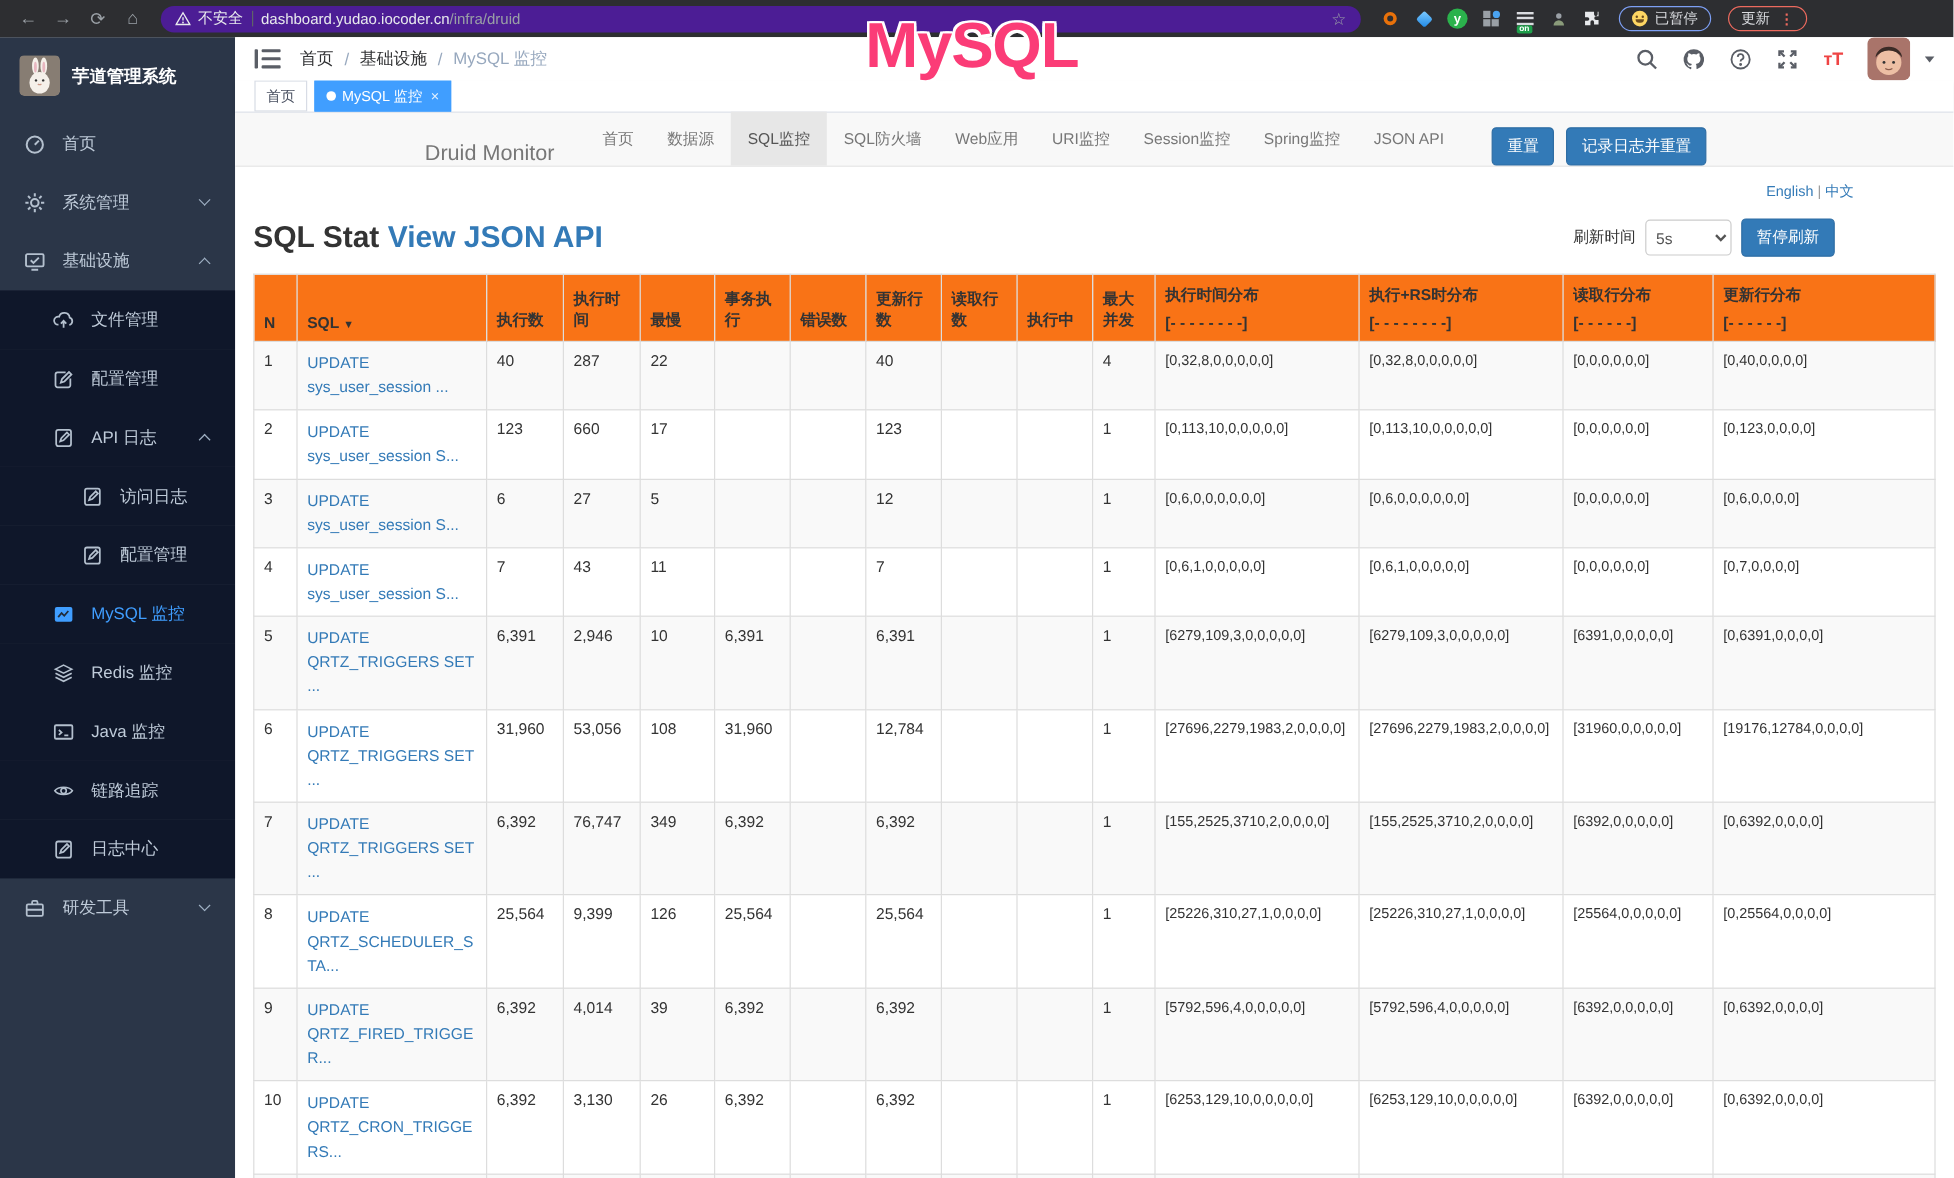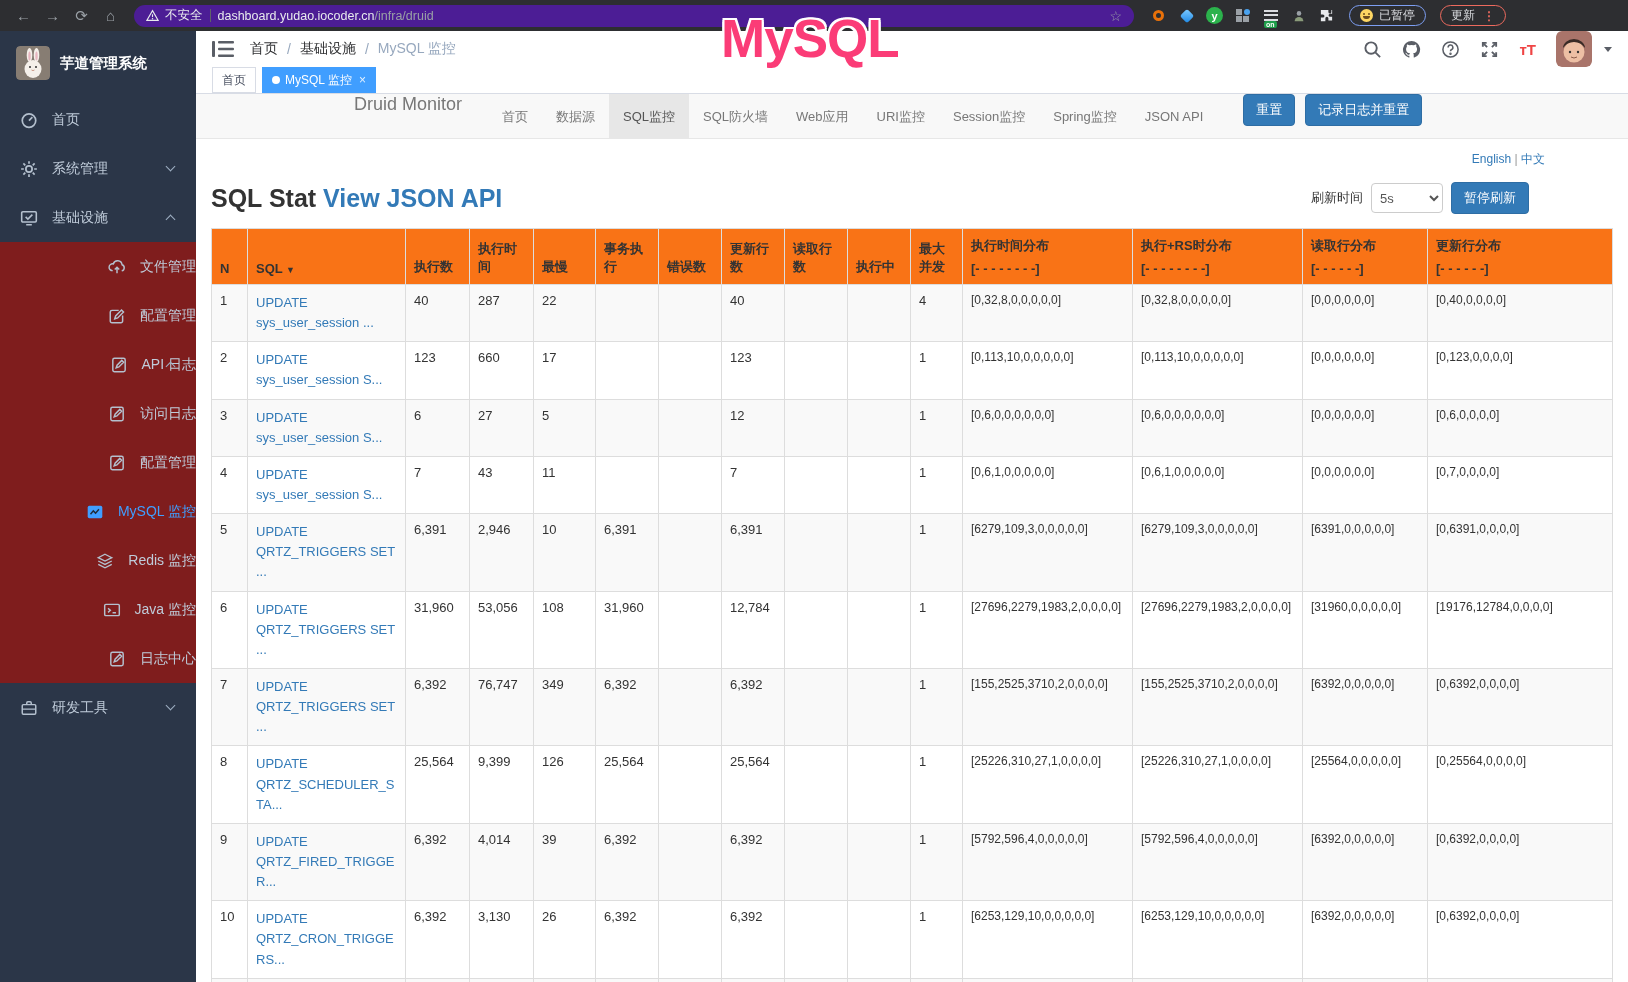--- a/index.html
+++ b/index.html
@@ -36,21 +36,21 @@
 
 .app { display:flex; height:951px; }
 .sidebar { width:196px; background:#2b3648; flex-shrink:0; color:#bfcbd9; font-size:14px; overflow:hidden; }
 .logo-row { height:64px; display:flex; align-items:center; padding-left:16px; gap:10px; }
 .logo-img { width:34px; height:34px; border-radius:4px; overflow:hidden; flex-shrink:0; }
 .logo-title { color:#fff; font-size:14.5px; font-weight:bold; white-space:nowrap; }
 .menu-item { height:49px; display:flex; align-items:center; position:relative; cursor:pointer; white-space:nowrap; }
 .menu-item.lvl0 { padding-left:20px; }
 .menu-item.lvl1 { padding-left:44px; }
 .menu-item.lvl2 { padding-left:68px; }
-.menu-item.sub { background:#7f1d1d;justify-content:flex-end; }
+.menu-item.sub { background:#0f172a; }
 .menu-item.active { color:#409eff; }
 .mi { width:18px; height:18px; margin-right:14px; display:inline-flex; color:#b4c0ce; flex-shrink:0; }
 .menu-item.active .mi { color:#409eff; }
 .mi svg { width:100%; height:100%; }
 .chev { position:absolute; right:22px; width:7px; height:7px; border-right:1.5px solid #9fb0c3; border-bottom:1.5px solid #9fb0c3; }
 .chev.down { transform:rotate(45deg); top:19px; }
 .chev.up { transform:rotate(-135deg); top:23px; }
 
 .main { flex:1; display:flex; flex-direction:column; background:#fff; min-width:0; }
 
@@ -67,21 +67,21 @@
 .caret { width:0; height:0; border-left:4.5px solid transparent; border-right:4.5px solid transparent; border-top:5px solid #5a5e66; margin-left:-8px; cursor:pointer; }
 
 
 .tags-bar { height:31px; border-bottom:1px solid #d8dce5; box-shadow:0 1px 3px rgba(0,0,0,.08); display:flex; align-items:center; padding:0 16px; gap:6px; background:#fff; }
 .tag { height:26px; border:1px solid #d8dce5; padding:0 9px; display:flex; align-items:center; font-size:12px; color:#495060; background:#fff; gap:5px; cursor:pointer; }
 .tag.active { background:#409eff; border-color:#409eff; color:#fff; }
 .tag .dot { width:8px; height:8px; border-radius:50%; background:#fff; }
 .tag .close { font-size:12px; opacity:.85; margin-left:2px; }
 
 
-.druid-nav { height:45px; background:#f8f8f8; border-bottom:1px solid #e7e7e7; display:flex; align-items:flex-start; padding-left:158px; }
+.druid-nav { height:45px; background:#f8f8f8; border-bottom:1px solid #e7e7e7; display:flex; align-items:flex-end; padding-left:158px; }
 .druid-brand { font-size:18px; color:#777; margin-right:26px; white-space:nowrap; }
 .druid-item { font-size:13px; color:#777; padding:0 14px; height:45px; display:flex; align-items:center; cursor:pointer; white-space:nowrap; }
 .druid-item.active { background:#e7e7e7; color:#555; }
 .druid-btn { background:#337ab7; color:#fff; font-size:13px; border-radius:4px; height:32px; padding:0 12px; border:1px solid #2e6da4; margin-left:10px; display:flex; align-items:center; cursor:pointer; white-space:nowrap; }
 .druid-btn.first { margin-left:26px; }
 
 
 .druid-content { flex:1; padding:0 11px 0 15px; }
 .lang-row { text-align:right; font-size:12px; margin:12px 72px 0 0; color:#999; }
 .lang-row a { color:#337ab7; text-decoration:none; cursor:pointer; }
@@ -293,20 +293,29 @@
           <span>Redis 监控</span>
         </div>
         <div class="menu-item lvl1 sub">
           <span class="mi">
             <svg viewBox="0 0 16 16" fill="none" stroke="currentColor" stroke-width="1.3">
               <rect x="1.5" y="3" width="13" height="10" rx="1"></rect>
               <path d="M4.5 6.5l2 1.8-2 1.8M8.5 10.5h3"></path>
             </svg>
           </span>
           <span>Java 监控</span>
+        </div>
+        <div class="menu-item lvl1 sub">
+          <span class="mi">
+            <svg viewBox="0 0 16 16" fill="none" stroke="currentColor" stroke-width="1.2">
+              <path d="M1.5 8C4 4.5 12 4.5 14.5 8 12 11.5 4 11.5 1.5 8z"></path>
+              <circle cx="8" cy="8" r="2"></circle>
+            </svg>
+          </span>
+          <span>链路追踪</span>
         </div>
         <div class="menu-item lvl1 sub">
           <span class="mi">
             <svg viewBox="0 0 16 16" fill="none" stroke="currentColor" stroke-width="1.3">
               <rect x="2.5" y="2" width="11" height="12" rx="1.5"></rect>
               <path d="M5.5 10.5l.8-2.4 4.2-4.2 1.6 1.6-4.2 4.2z"></path>
             </svg>
           </span>
           <span>日志中心</span>
         </div>

